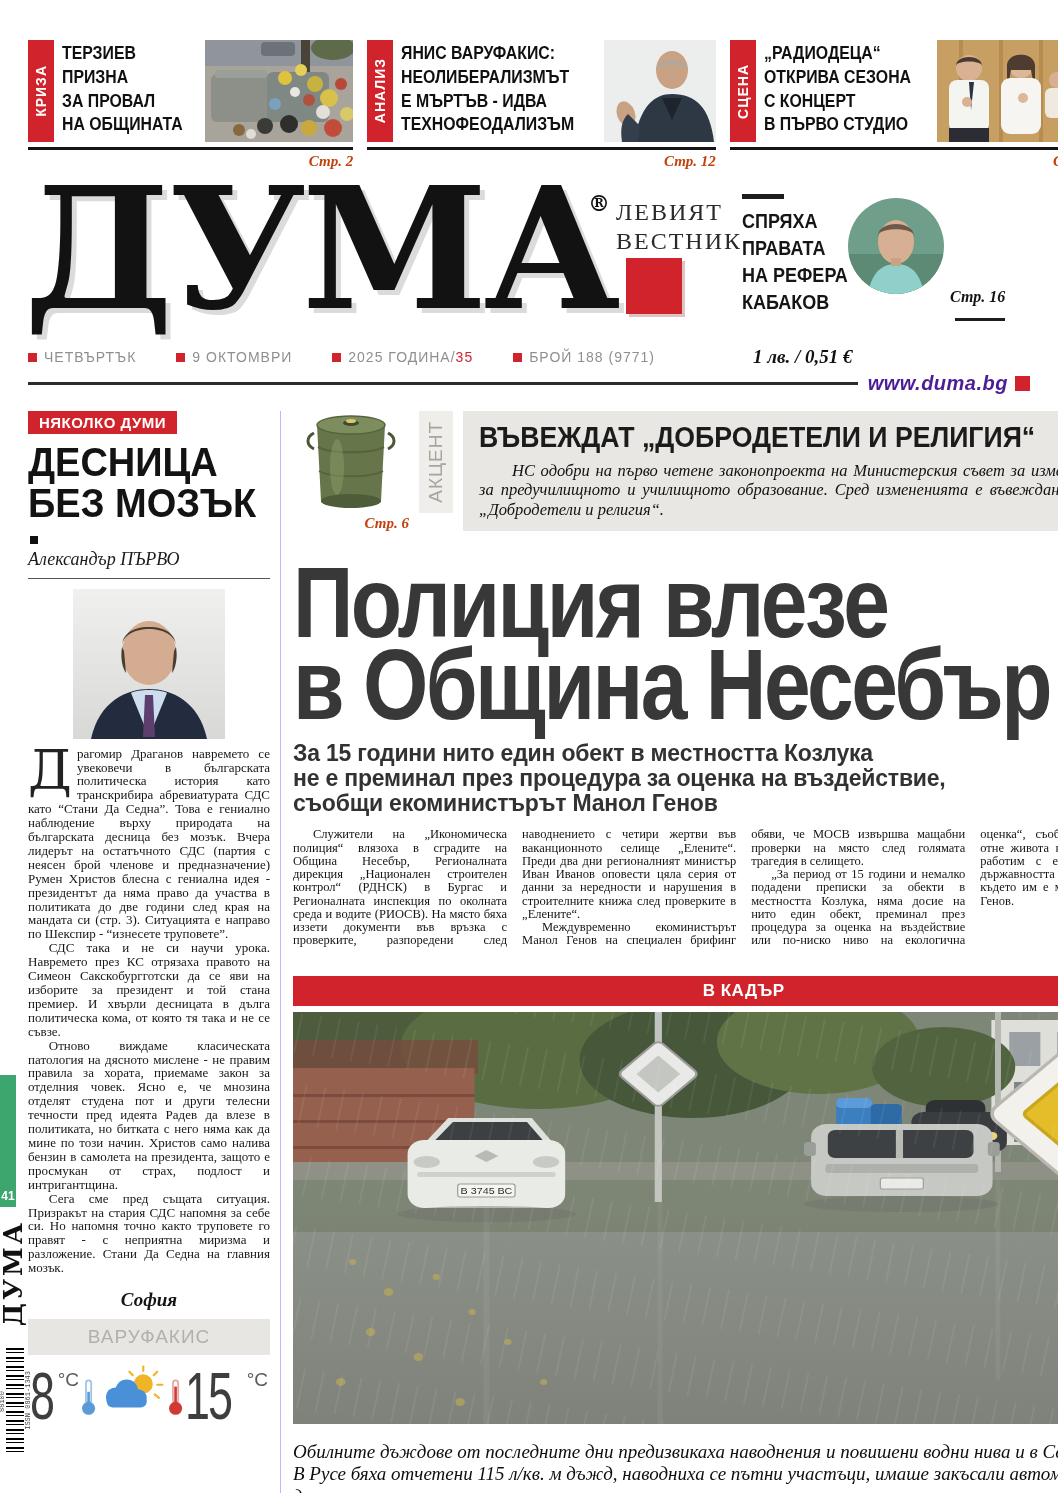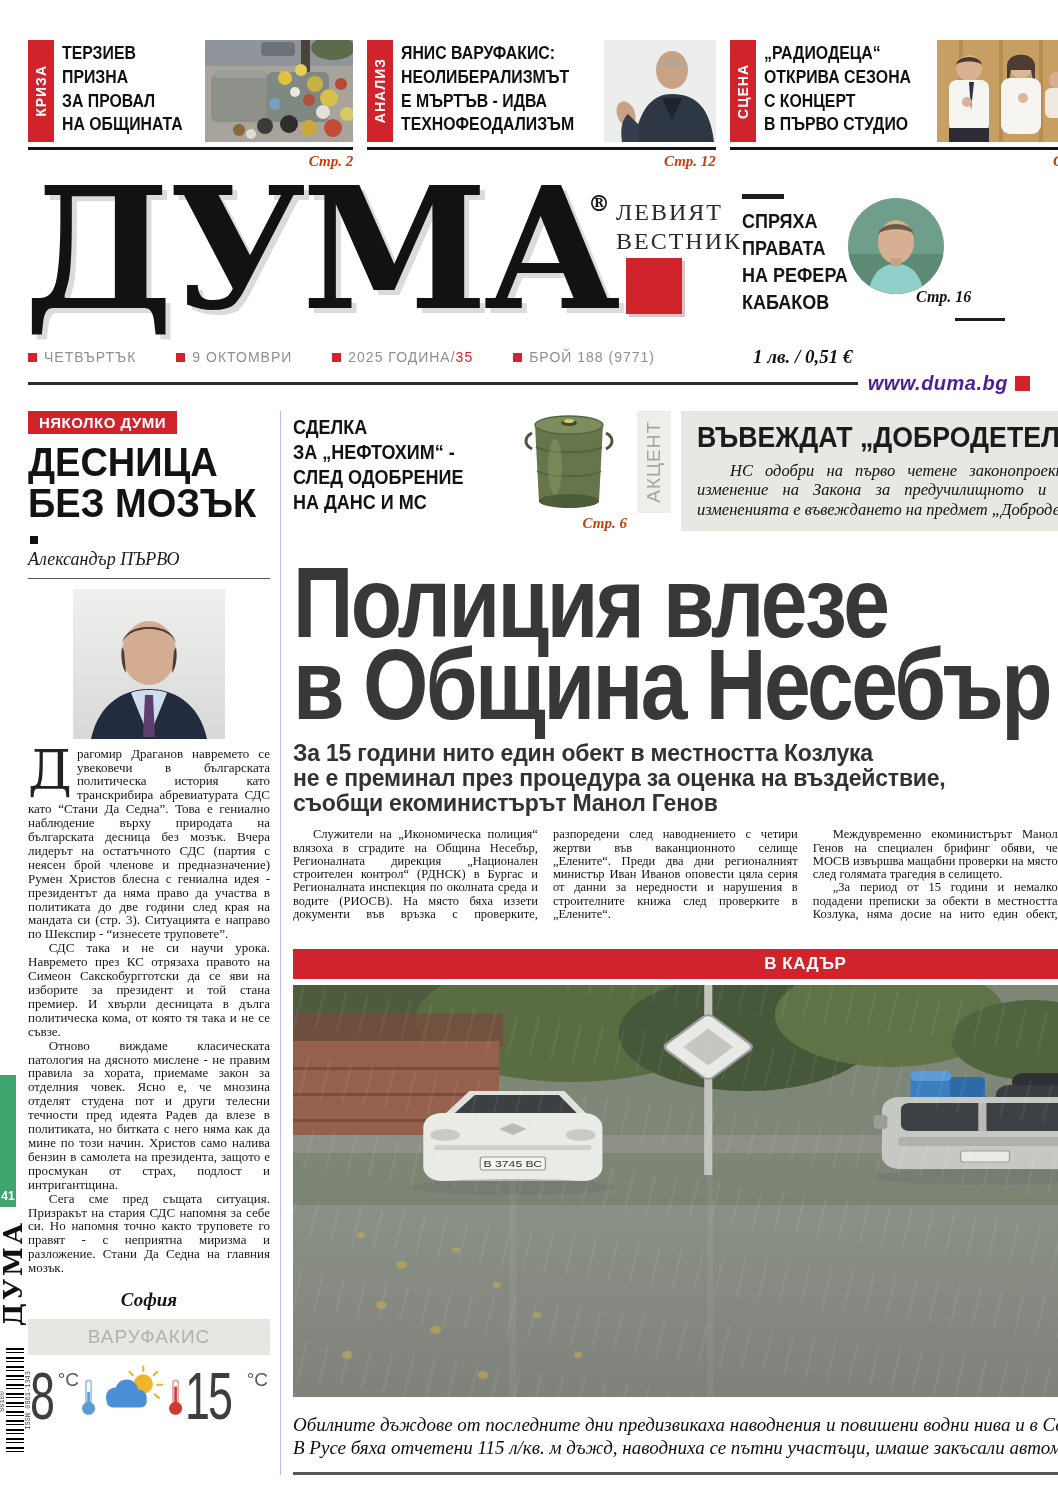--- a/index.html
+++ b/index.html
@@ -29,21 +29,21 @@
   .logo-reg{position:absolute;left:560px;top:6px;font:bold 22px "DejaVu Serif",serif;color:#121212;}
   .tagline{position:absolute;left:588px;top:14px;font:24px "Liberation Serif",serif;
            color:#2a2a2a;letter-spacing:2px;line-height:1.2;}
   .red-sq{position:absolute;left:598px;top:74px;width:56px;height:56px;background:#d0232b;
           box-shadow:3px 3px 0 rgba(120,20,20,.25);}
   .dash{position:absolute;left:714px;top:10px;width:42px;height:5px;background:#1d1d1d;}
   .side-story{position:absolute;left:714px;top:24px;width:150px;}
   .ss-line{font:bold 20px "Liberation Sans",sans-serif;color:#151515;line-height:1.35;
            transform:scaleX(.9);transform-origin:left top;white-space:nowrap;}
   .circle-photo{position:absolute;left:820px;top:14px;}
-  .p16{position:absolute;left:888px;top:104px;font:bold italic 16px "Liberation Serif",serif;text-align:center;}
+  .p16{position:absolute;left:922px;top:104px;font:bold italic 16px "Liberation Serif",serif;text-align:center;}
   .p16-line{position:absolute;left:927px;top:134px;width:50px;height:3px;background:#1d1d1d;}
 
   
   .dateline{display:flex;align-items:center;margin-top:10px;height:22px;}
   .dl-item{display:flex;align-items:center;margin-right:40px;
            font:14px "Liberation Sans",sans-serif;color:#8f8f8f;letter-spacing:1px;}
   .sq{display:inline-block;width:9px;height:9px;background:#d0232b;margin-right:7px;}
   .dl-red{color:#d0232b;}
   .price{margin-left:58px;font:bold italic 19px "Liberation Serif",serif;color:#111;}
   .rule-row{display:flex;align-items:center;margin-top:4px;}
@@ -403,26 +403,20 @@
           <span class="temp">
             <span class="num">15</span>
               <span class="unit">°C</span>
           </span>
         </div>
       </div>
 
       <div class="right-col">
 
         <div class="row-a">
-          <div class="deal">
-            <div class="deal-line">СДЕЛКА</div>
-            <div class="deal-line">ЗА „НЕФТОХИМ“ -</div>
-            <div class="deal-line">СЛЕД ОДОБРЕНИЕ</div>
-            <div class="deal-line">НА ДАНС И МС</div>
-          </div>
           <div class="bucket-block">
             <svg width="100" height="100" viewBox="0 0 100 100">
               <path d="M16,14 C16,22 84,22 84,14 L80,90 C80,98 20,98 20,90 Z" fill="#66754a"></path>
               <ellipse cx="50" cy="90" rx="30" ry="7" fill="#4f5c3a"></ellipse>
               <ellipse cx="50" cy="14" rx="34" ry="9" fill="#7d8d5e" stroke="#55633f" stroke-width="1.5"></ellipse>
               <path d="M17,36 C30,43 70,43 83,36" stroke="#55633f" stroke-width="2" fill="none"></path>
               <path d="M18,60 C30,67 70,67 82,60" stroke="#55633f" stroke-width="2" fill="none"></path>
               <ellipse cx="50" cy="12" rx="8" ry="3" fill="#3f4a2f"></ellipse>
               <ellipse cx="50" cy="10" rx="5" ry="2" fill="#d8c870"></ellipse>
               <path d="M13,22 C5,26 5,34 13,38" stroke="#4a5636" stroke-width="3" fill="none"></path>

